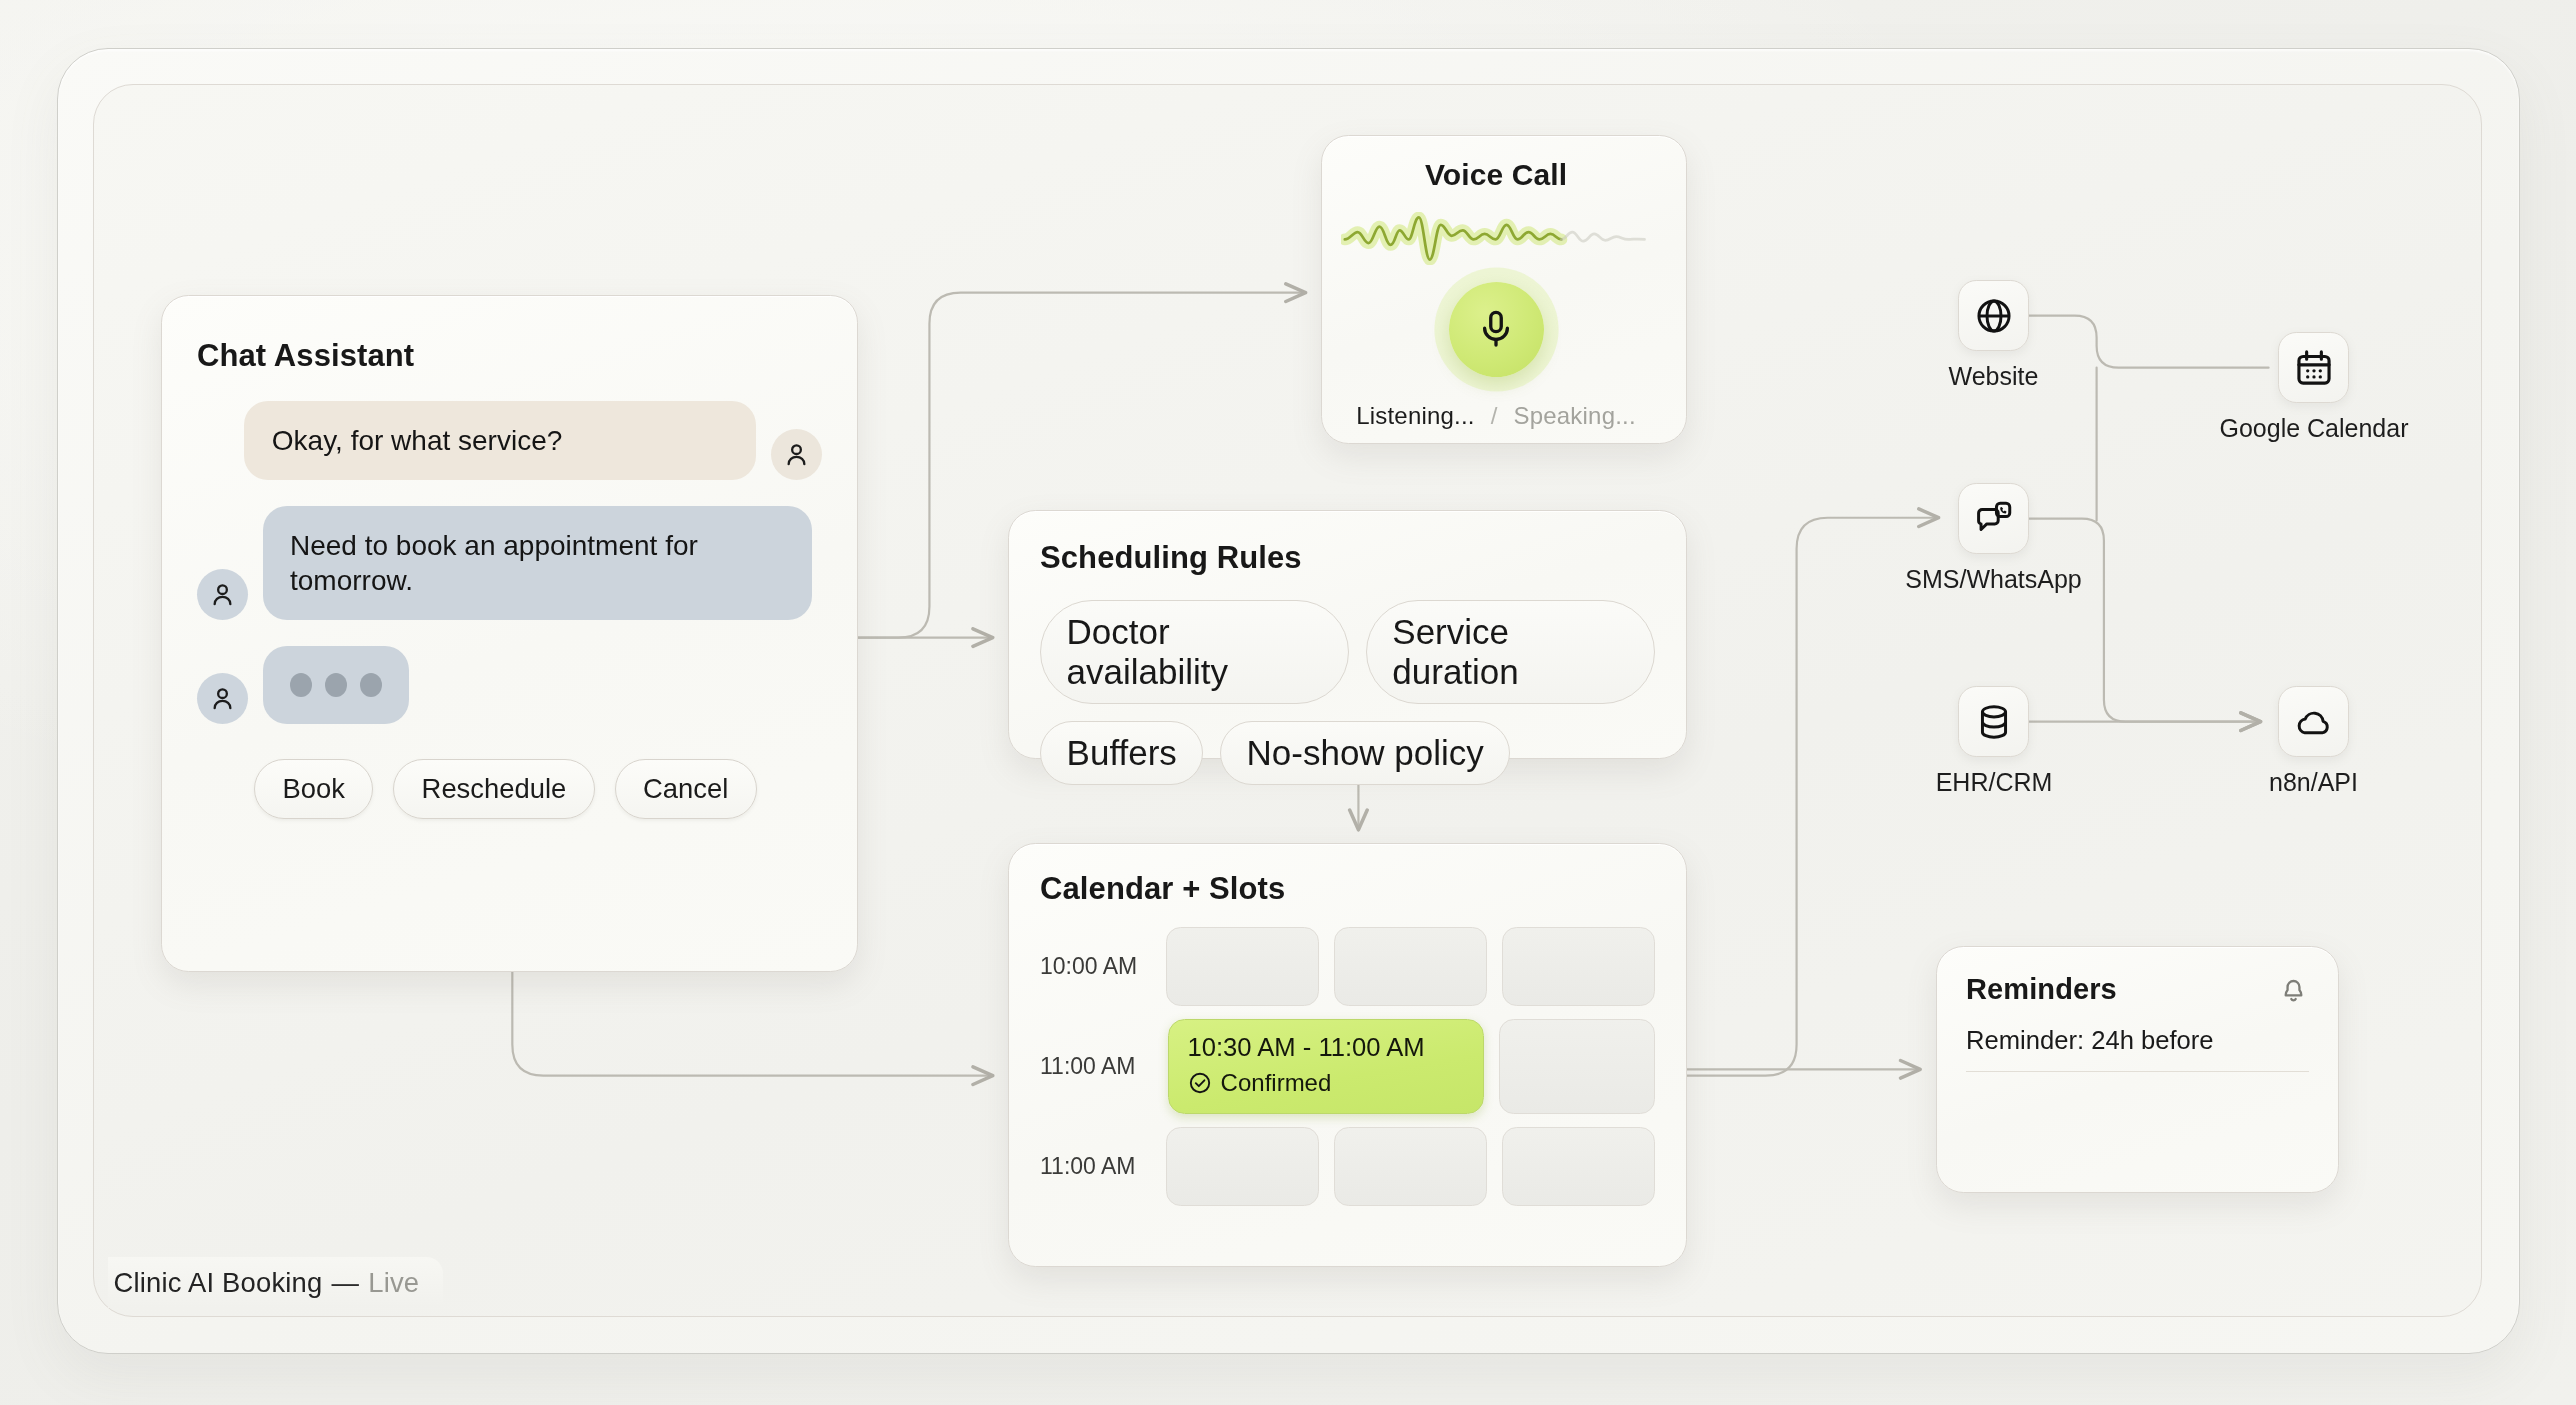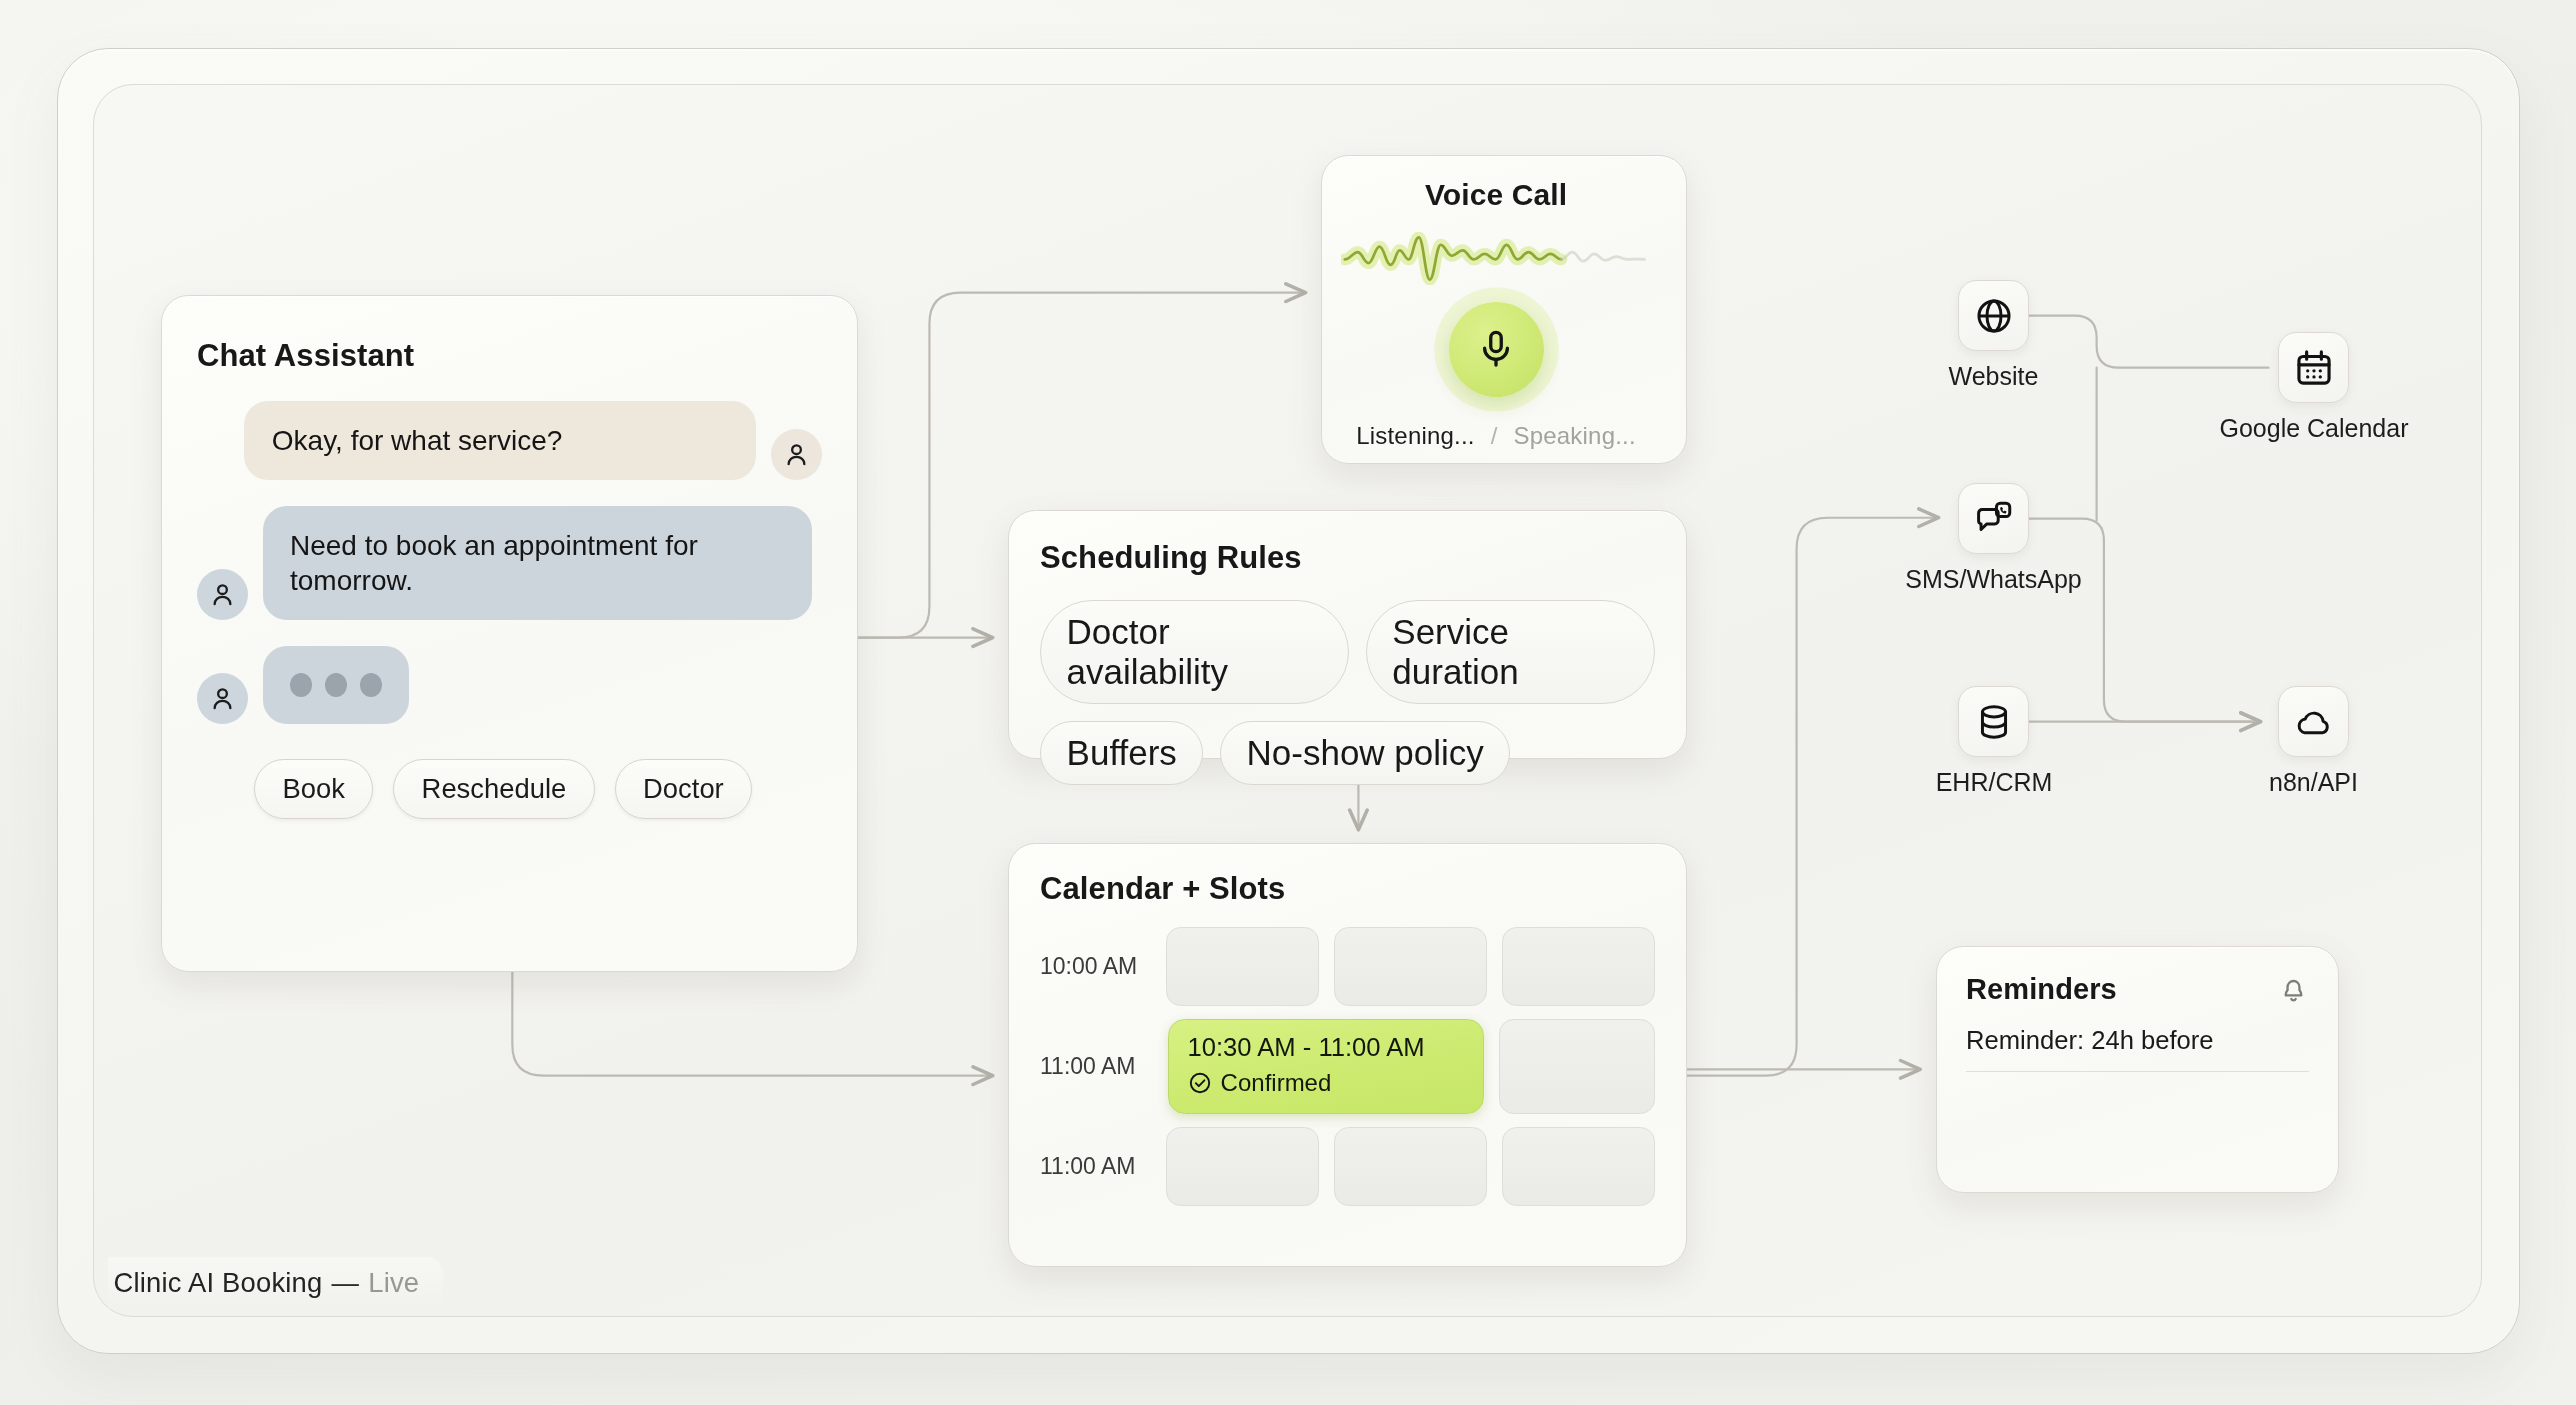--- a/index.html
+++ b/index.html
@@ -95,21 +95,21 @@
   .pill {
     border: 1.5px solid #d8d4cd;
     border-radius: 914px;
     background: linear-gradient(180deg,#fcfcf9,#f5f5f1);
     padding: 12.8px 27.4px;
     font-size: 27.4px; color: #1b1b1b;
     box-shadow: 0 1.8px 3.7px rgba(130,128,118,.1);
   }
 
   
-  #voice-card { left: 1321px; top: 135px; width: 366px; height: 309px; padding: 22px 16px 0 0; text-align: center; margin-top: 20px; }
+  #voice-card { left: 1321px; top: 135px; width: 366px; height: 309px; padding: 22px 16px 0 0; text-align: center; }
   #voice-card .card-title { font-size: 30px; }
   .wave-wrap { margin-top: 20px; height: 53px; }
   .wave-wrap svg { width: 311px; height: 53px; }
   .mic-btn {
     margin: 16.5px auto 0;
     width: 95px; height: 95px; border-radius: 50%;
     background: radial-gradient(circle at 38% 32%, #dcf08c 0%, #cfe975 55%, #c4e064 100%);
     box-shadow: 0 0 0 14.6px rgba(205,235,120,.26), 0 7.3px 16.5px rgba(150,170,80,.3);
     display: flex; align-items: center; justify-content: center;
   }
@@ -262,21 +262,21 @@
       <div class="bubble typing">
         <span class="dot"></span>
         <span class="dot"></span>
         <span class="dot"></span>
       </div>
     </div>
 
     <div class="chat-actions">
       <div class="pill">Book</div>
       <div class="pill">Reschedule</div>
-      <div class="pill">Doctor</div>
+      <div class="pill">Cancel</div>
     </div>
   </div>
 
   <div class="card" id="voice-card">
     <div class="card-title">Voice Call</div>
 
     <div class="wave-wrap">
       <svg viewBox="0 0 340 58" fill="none">
         <path d="M4 30 C10 30 13 22 18 22 C23 22 25 34 30 34 C35 34 37 16 42 16 C47 16 49 36 54 36 C59 36 60 20 64 20 C68 20 70 30 74 30 C78 30 80 6 85 6 C90 6 92 52 97 52 C102 52 104 14 109 14 C114 14 116 26 121 26 C126 26 128 20 133 20 C138 20 140 30 145 30 C150 30 152 24 157 24 C162 24 164 30 169 30 C174 30 176 14 181 14 C186 14 188 30 193 30 C198 30 200 22 205 22 C210 22 212 30 217 30 C222 30 224 24 229 24 C234 24 236 30 241 30" stroke="#cfe77a" stroke-width="13" stroke-linecap="round" opacity=".55"></path>
         <path d="M4 30 C10 30 13 22 18 22 C23 22 25 34 30 34 C35 34 37 16 42 16 C47 16 49 36 54 36 C59 36 60 20 64 20 C68 20 70 30 74 30 C78 30 80 6 85 6 C90 6 92 52 97 52 C102 52 104 14 109 14 C114 14 116 26 121 26 C126 26 128 20 133 20 C138 20 140 30 145 30 C150 30 152 24 157 24 C162 24 164 30 169 30 C174 30 176 14 181 14 C186 14 188 30 193 30 C198 30 200 22 205 22 C210 22 212 30 217 30 C222 30 224 24 229 24 C234 24 236 30 241 30" stroke="#8ea832" stroke-width="3" stroke-linecap="round"></path>

